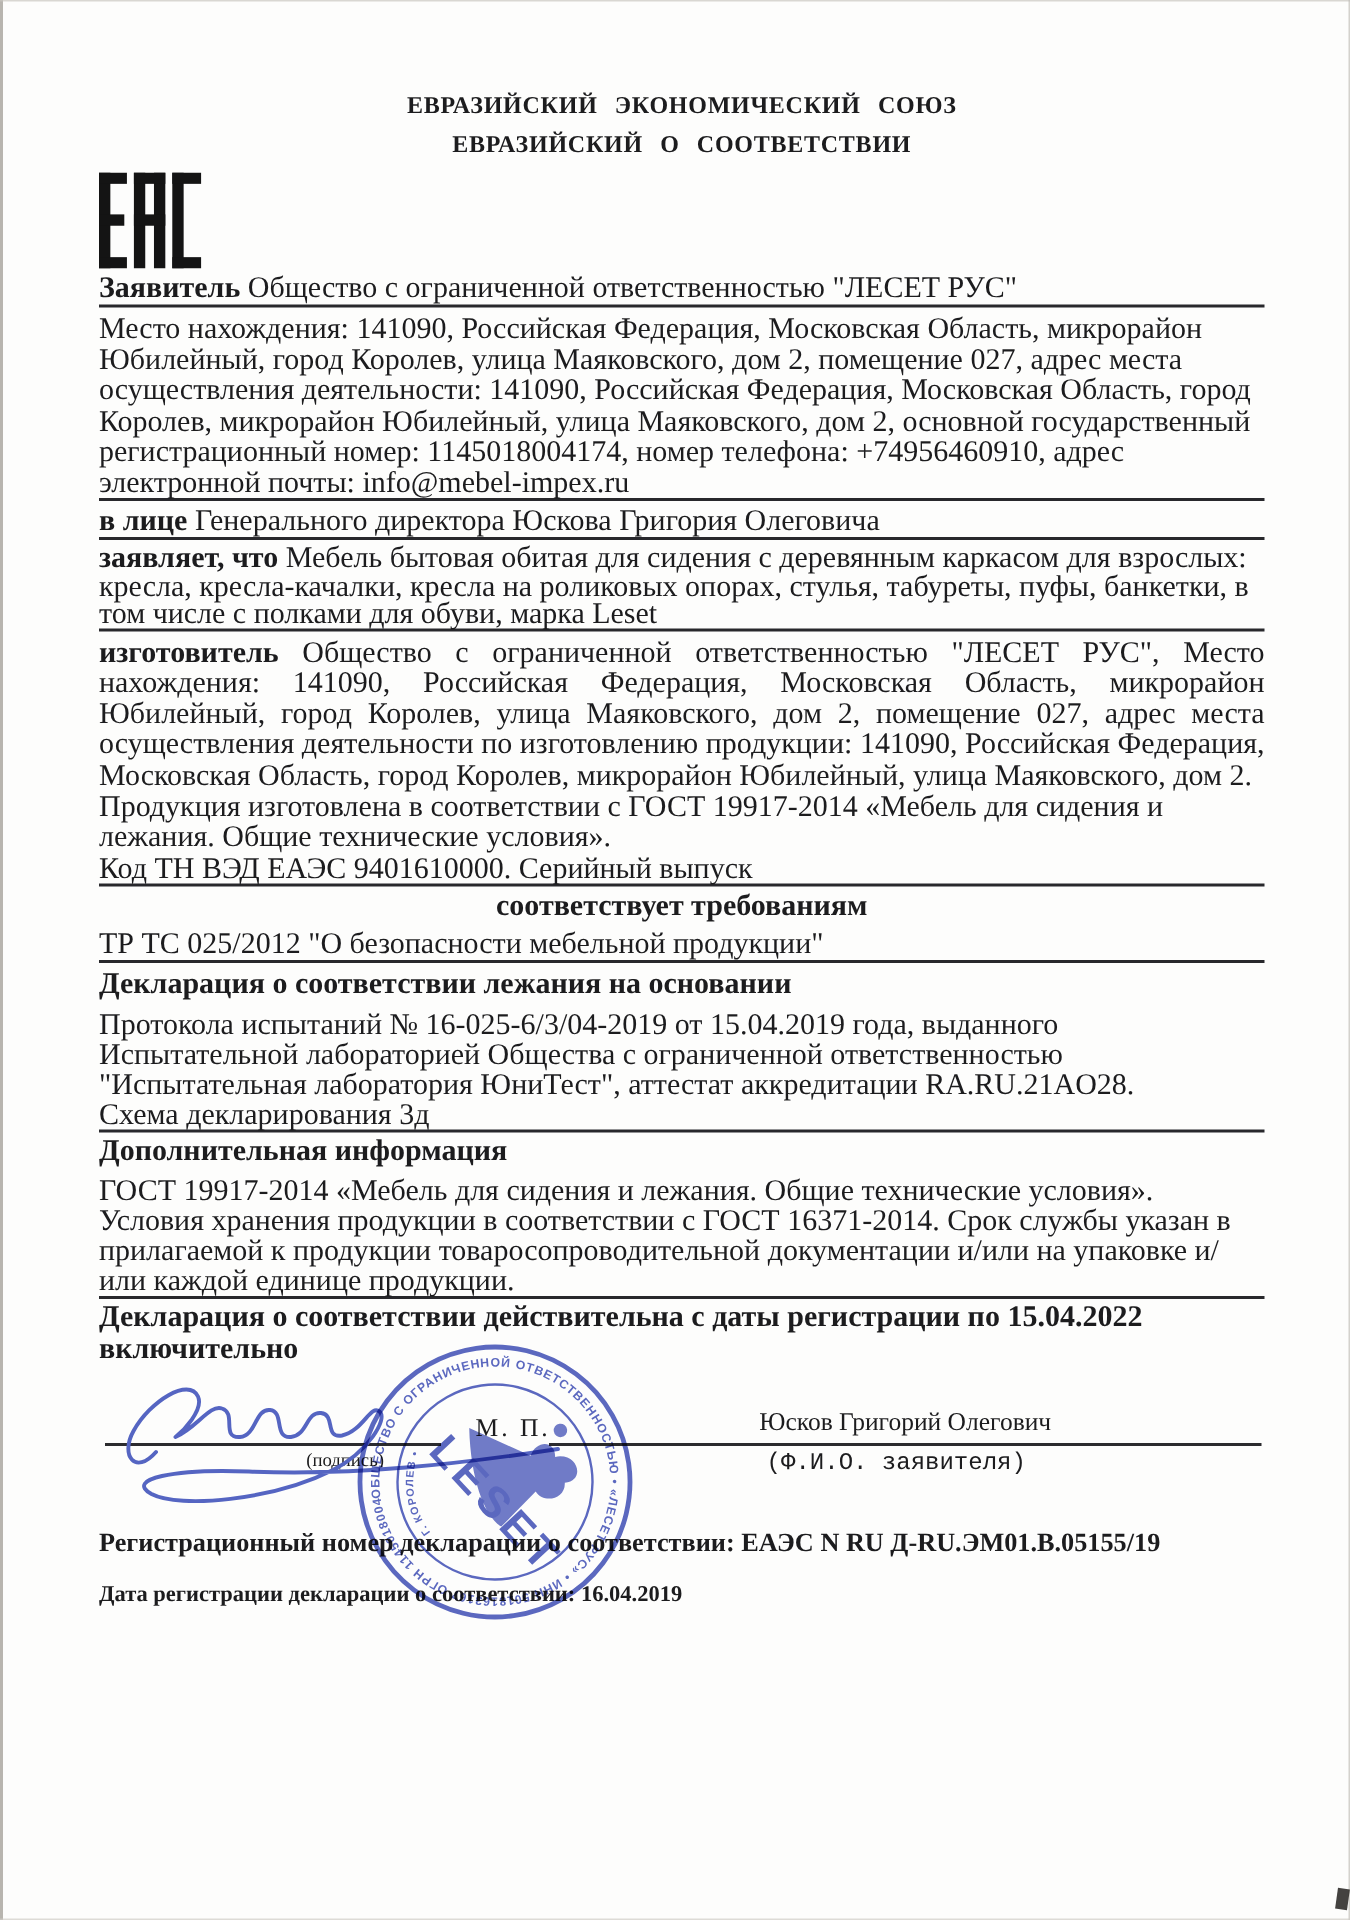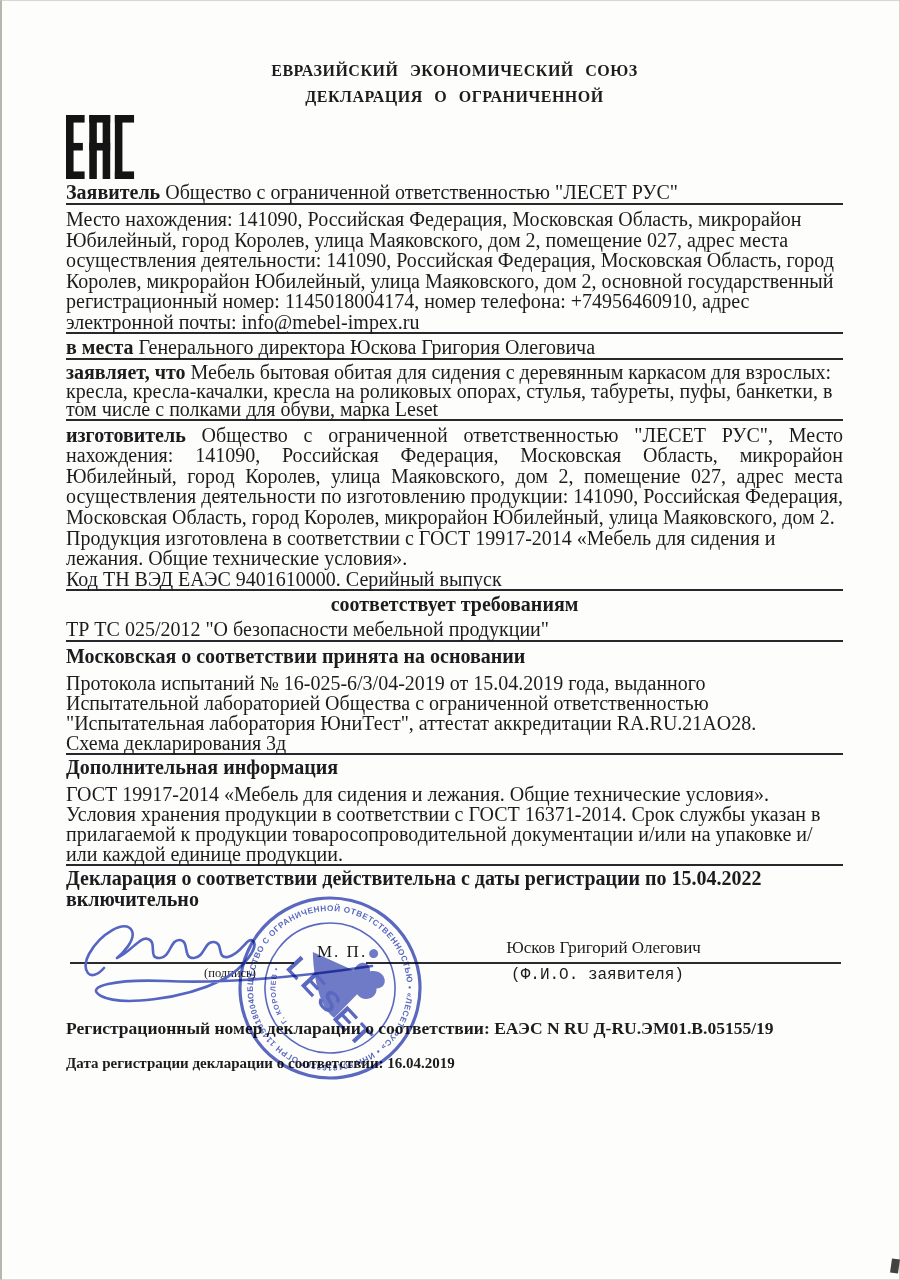--- a/index.html
+++ b/index.html
@@ -74,21 +74,21 @@
   <div class="edge-left"></div>
   <div class="edge-top"></div>
   <div class="edge-right"></div>
   <div class="edge-bottom"></div>
   <div class="corner-mark"></div>
 
   <div class="content">
 
     <div class="titles">
       <div>ЕВРАЗИЙСКИЙ  ЭКОНОМИЧЕСКИЙ  СОЮЗ</div>
-      <div>ДЕКЛАРАЦИЯ  О ОГРАНИЧЕННОЙ</div>
+      <div>ЕВРАЗИЙСКИЙ  О СООТВЕТСТВИИ</div>
     </div>
 
     <div class="eac-wrap">
       <svg viewBox="0 0 118 110" xmlns="http://www.w3.org/2000/svg" aria-label="EAC">
         <g fill="#141414">
           <rect x="0" y="0" width="13" height="110"></rect>
           <rect x="0" y="0" width="32" height="13"></rect>
           <rect x="0" y="48" width="29" height="13"></rect>
           <rect x="0" y="97" width="32" height="13"></rect>
           <rect x="40" y="0" width="13" height="110"></rect>
@@ -101,36 +101,36 @@
         </g>
       </svg>
     </div>
 
     <p class="line l-applicant"><span class="lbl">Заявитель</span> <span>Общество с ограниченной ответственностью "ЛЕСЕТ РУС"</span></p>
     <hr class="rule r1">
 
     <p class="p-address">Место нахождения: 141090, Российская Федерация, Московская Область, микрорайон Юбилейный, город Королев, улица Маяковского,  дом 2, помещение 027, адрес места осуществления деятельности: 141090, Российская Федерация, Московская Область, город Королев, микрорайон Юбилейный, улица Маяковского,  дом 2, основной государственный регистрационный номер: 1145018004174, номер телефона: +74956460910, адрес электронной почты: info@mebel-impex.ru</p>
     <hr class="rule r2">
 
-    <p class="line l-person"><span class="lbl">в места</span> <span>Генерального директора Юскова Григория Олеговича</span></p>
+    <p class="line l-person"><span class="lbl">в лице</span> <span>Генерального директора Юскова Григория Олеговича</span></p>
     <hr class="rule r3">
 
     <p class="p-declares"><span class="lbl">заявляет, что</span> <span>Мебель бытовая обитая для сидения с деревянным каркасом для взрослых: кресла, кресла-качалки, кресла на роликовых опорах, стулья, табуреты, пуфы, банкетки, в том числе с полками для обуви, марка Leset</span></p>
     <hr class="rule r4">
 
     <p class="p-manuf"><span class="lbl">изготовитель</span> <span>Общество с ограниченной ответственностью "ЛЕСЕТ РУС", Место нахождения: 141090, Российская Федерация, Московская Область, микрорайон Юбилейный, город Королев, улица Маяковского, дом 2, помещение 027, адрес места осуществления деятельности по изготовлению продукции: 141090, Российская Федерация, Московская Область, город Королев, микрорайон Юбилейный, улица Маяковского, дом 2.</span></p>
     <p class="p-gost">Продукция изготовлена в соответствии с ГОСТ 19917-2014 «Мебель для сидения и лежания. Общие технические условия».</p>
     <p class="line l-tnved">Код ТН ВЭД ЕАЭС 9401610000. Серийный выпуск</p>
     <hr class="rule r5">
 
     <p class="line l-complies">соответствует требованиям</p>
     <p class="line l-tr">ТР ТС 025/2012 "О безопасности мебельной продукции"</p>
     <hr class="rule r6">
 
-    <p class="line l-basis">Московская о соответствии принята на основании</p>
+    <p class="line l-basis">Декларация о соответствии лежания на основании</p>
     <p class="p-basis">Протокола испытаний № 16-025-6/3/04-2019 от 15.04.2019 года, выданного Испытательной лабораторией Общества с ограниченной ответственностью "Испытательная лаборатория ЮниТест", аттестат аккредитации RA.RU.21AO28.</p>
     <p class="line l-scheme">Схема декларирования 3д</p>
     <hr class="rule r7">
 
     <p class="line l-add">Дополнительная информация</p>
     <p class="p-add">ГОСТ 19917-2014 «Мебель для сидения и лежания. Общие технические условия».  Условия хранения продукции в соответствии с ГОСТ 16371-2014. Срок службы указан в прилагаемой к продукции товаросопроводительной документации и/или на упаковке и/или каждой единице продукции.</p>
     <hr class="rule r8">
 
     <p class="line l-valid">Декларация о соответствии  действительна с даты регистрации по 15.04.2022 включительно</p>
 

